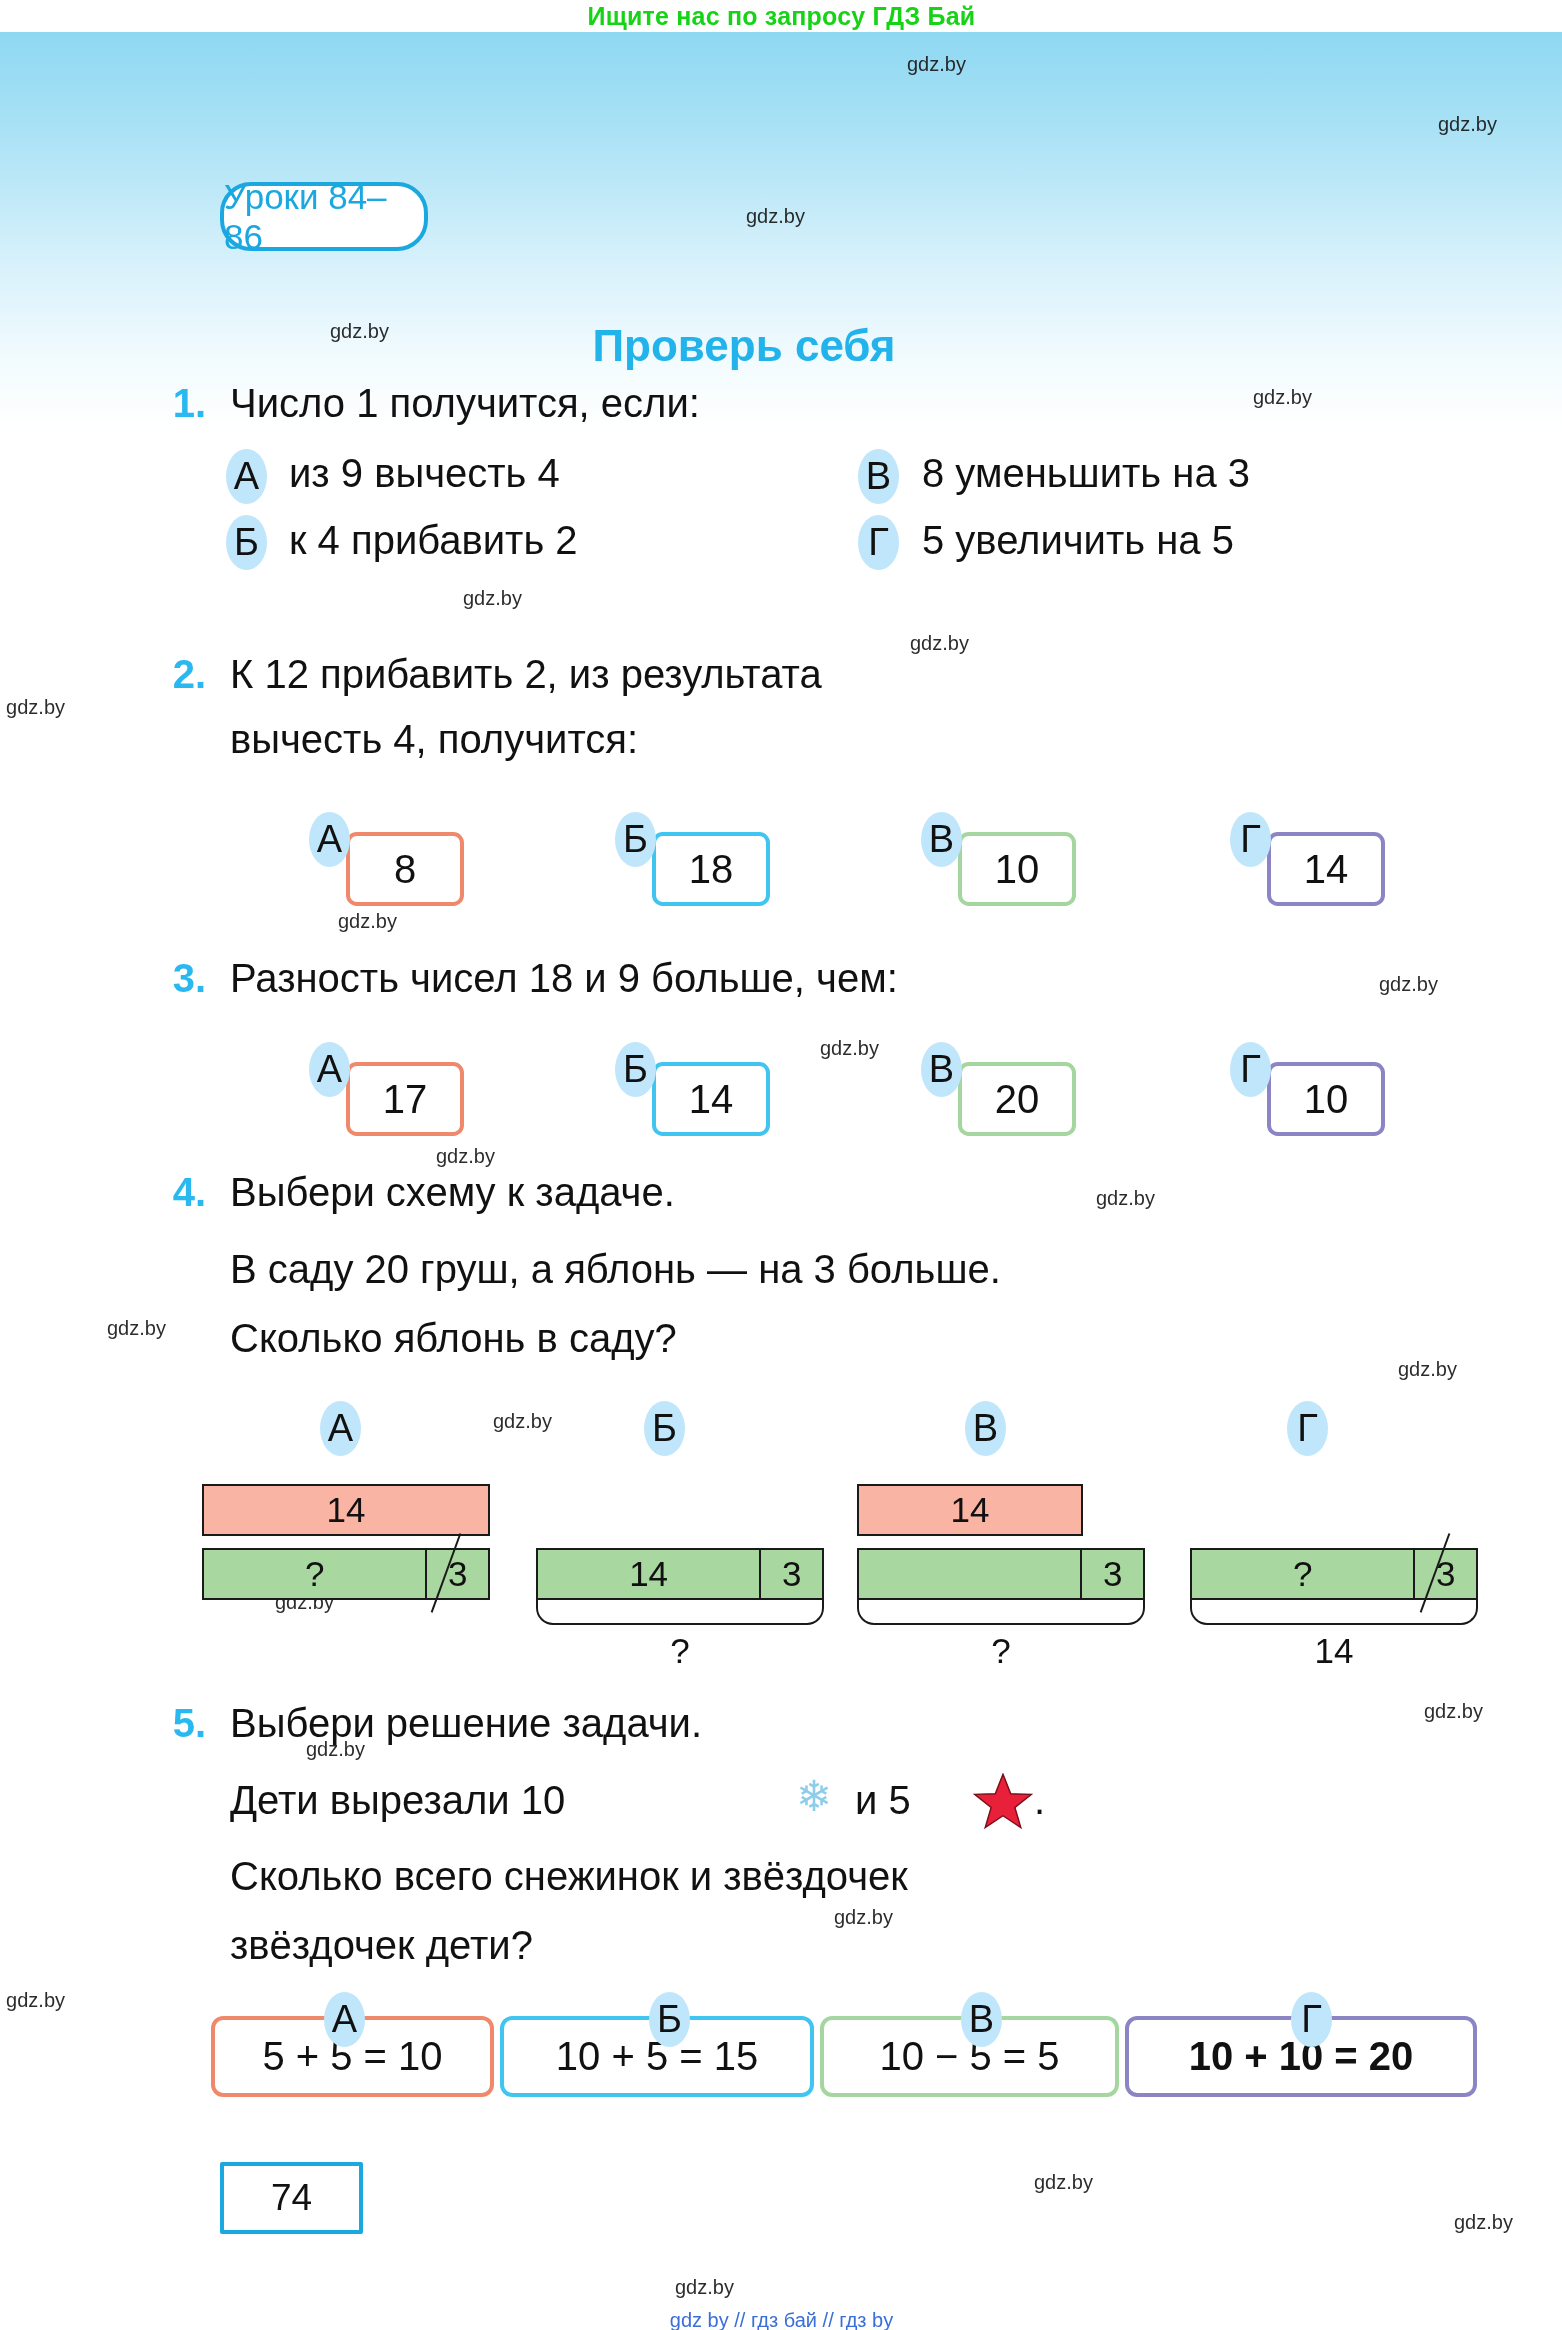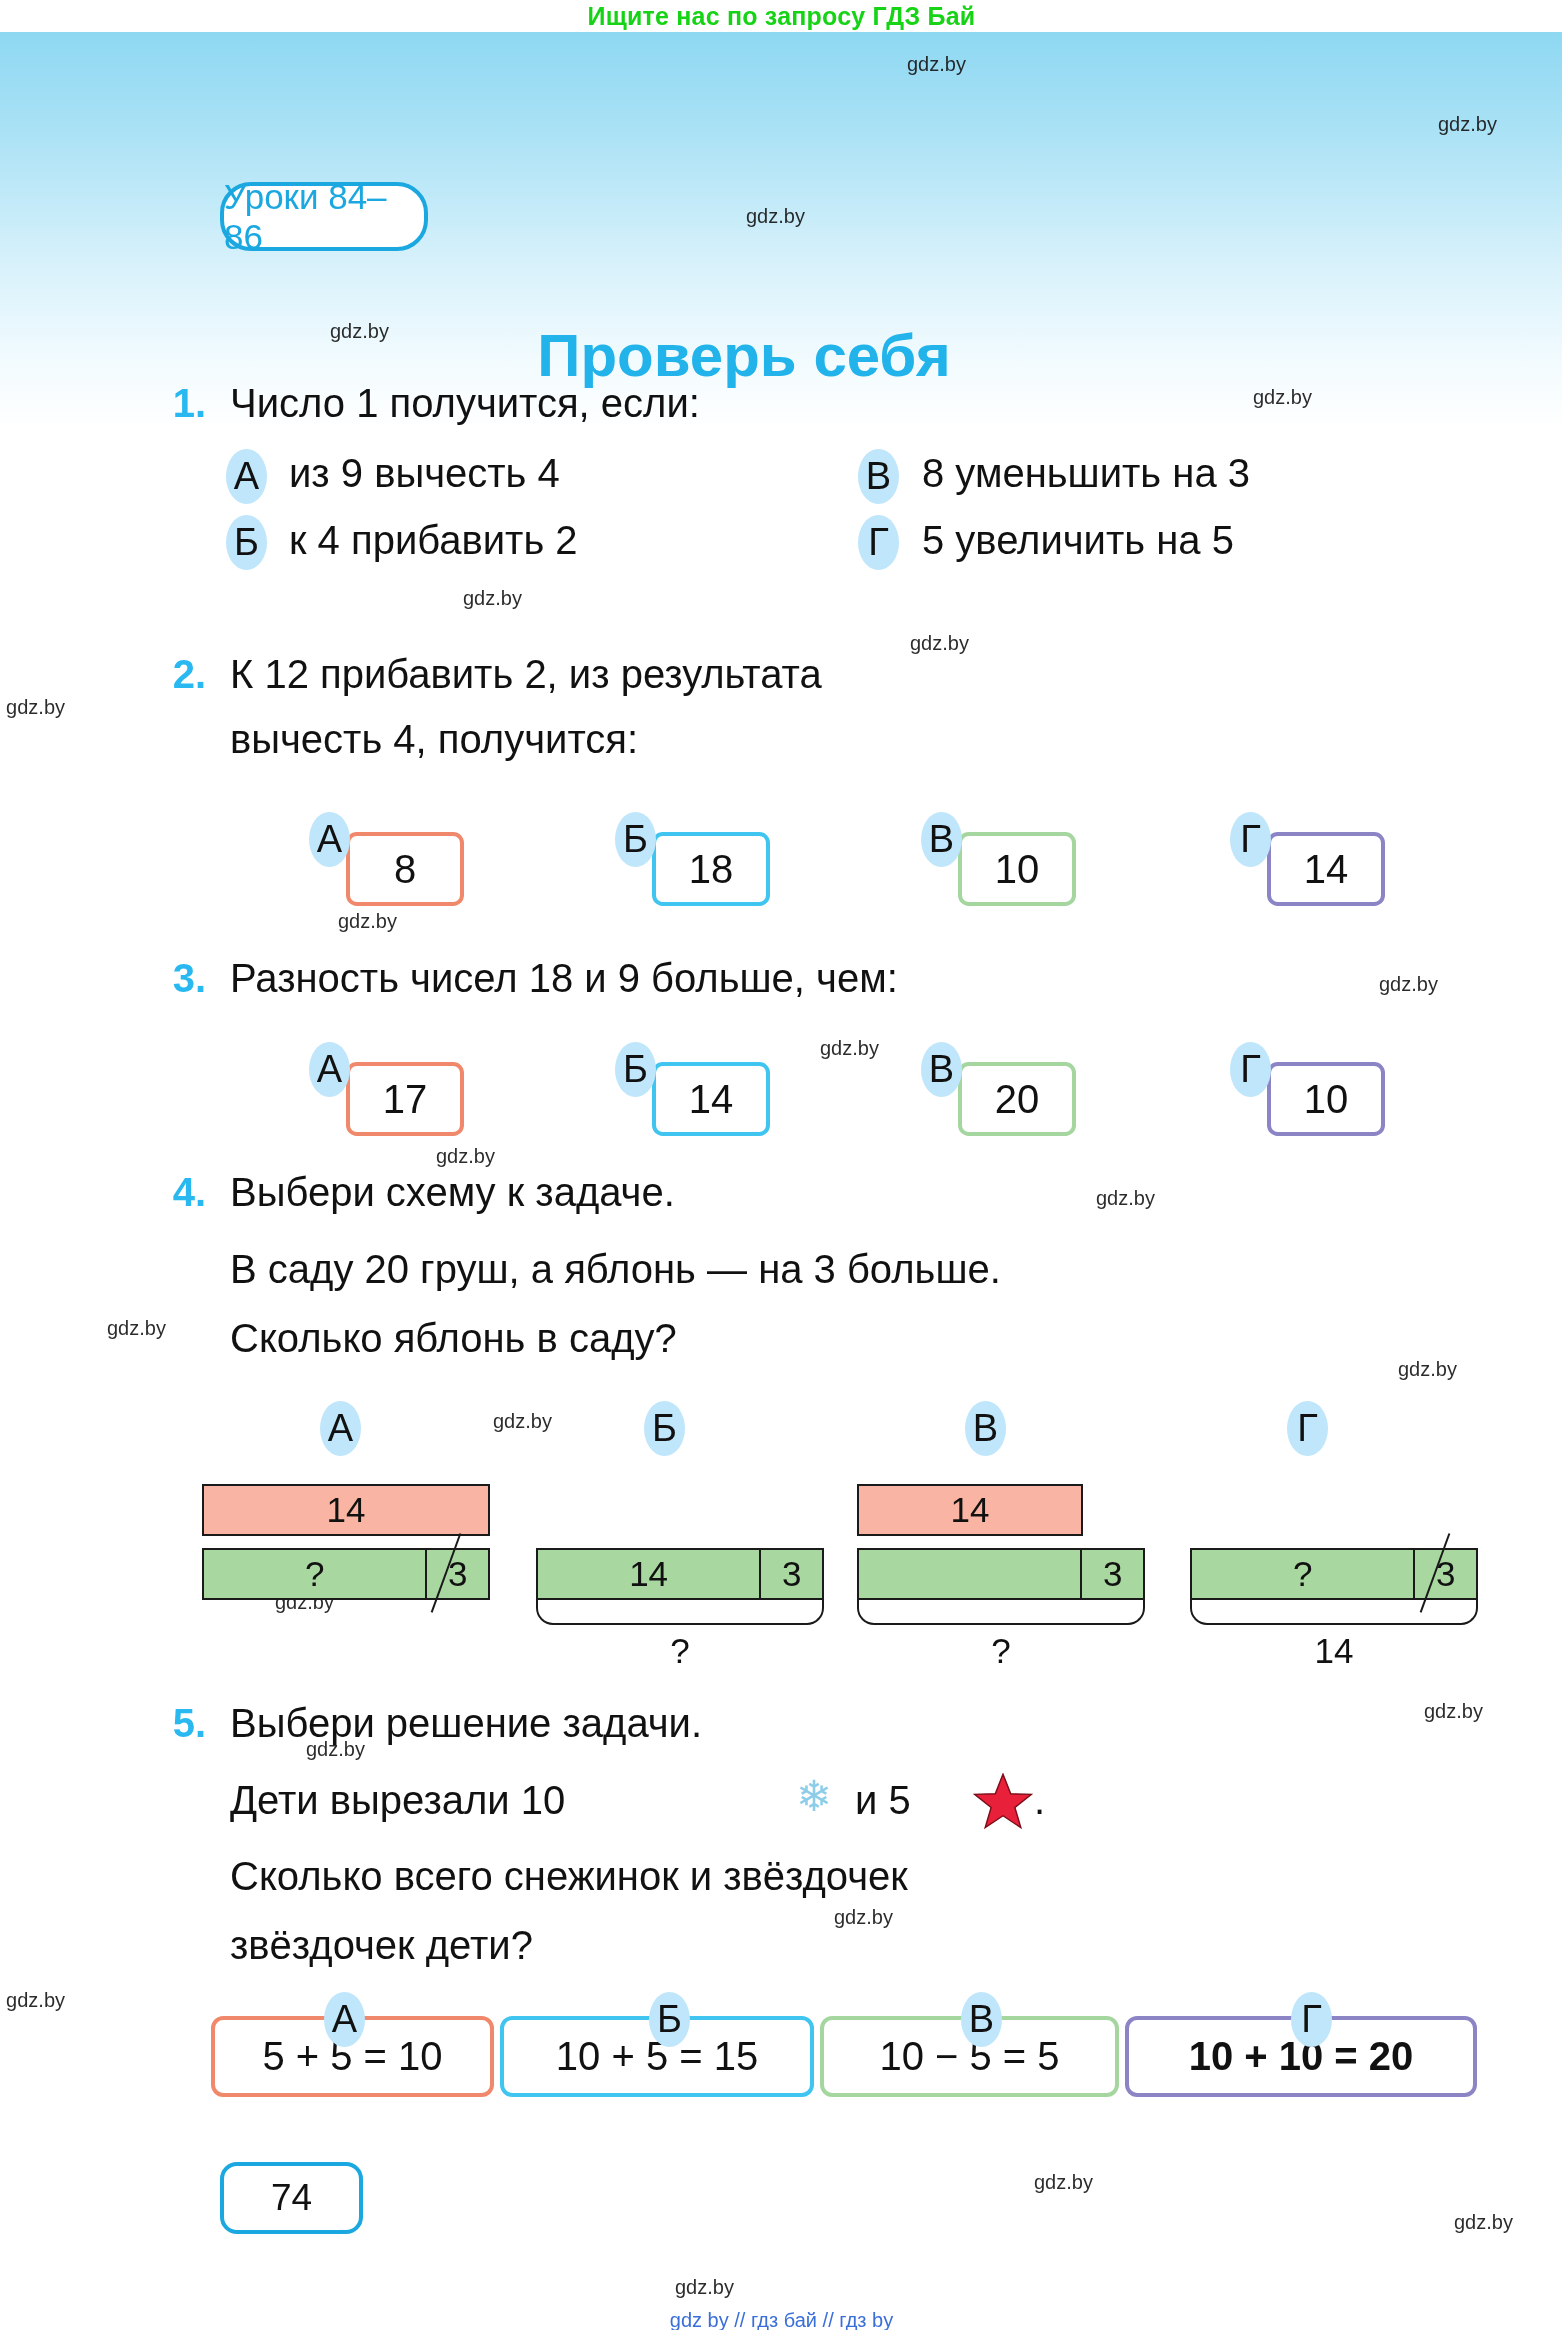--- a/index.html
+++ b/index.html
@@ -32,21 +32,21 @@
   
   #lesson-pill{
     position:absolute;left:220px;top:150px;width:200px;height:61px;
     border:4.6px solid #1ba7e0;border-radius:31px;background:#ffffff;
     display:flex;align-items:center;justify-content:flex-end;
   }
   #lesson-pill span{color:#1ba7e0;font-size:35px;font-weight:normal;}
   
   #check-title{
     position:absolute;left:0;top:289px;width:1488px;text-align:center;
-    color:#21b3ea;font-size:60px;font-weight:bold;
+    color:#21b3ea;font-size:44px;font-weight:bold;
   }
   
   .q{position:absolute;left:0;width:1563px;}
   .qnum{
     position:absolute;color:#29b8ef;font-size:40px;font-weight:bold;
     width:61px;text-align:right;
   }
   .qtext{
     position:absolute;color:#111111;font-size:40px;font-weight:normal;
     white-space:nowrap;
@@ -104,21 +104,21 @@
     position:absolute;color:#111;font-size:35px;text-align:center;
   }
   
   .snowflake{
     position:absolute;color:#8ecdea;font-size:43px;line-height:1;
   }
   .star{position:absolute;}
   
   #page-pill{
     position:absolute;left:220px;top:2130px;width:135px;height:64px;
-    border:4.6px solid #1ba7e0;border-radius:17px;background:#fff;
+    border:4.6px solid #1ba7e0;border-radius:2px;background:#fff;
     display:flex;align-items:center;justify-content:center;
   }
   #page-pill span{color:#111;font-size:37px;}
   
   #footer{
     position:absolute;left:0;top:2277px;width:1563px;text-align:center;
     color:#3b6fd8;font-size:20px;
   }
 </style>
 </head>

